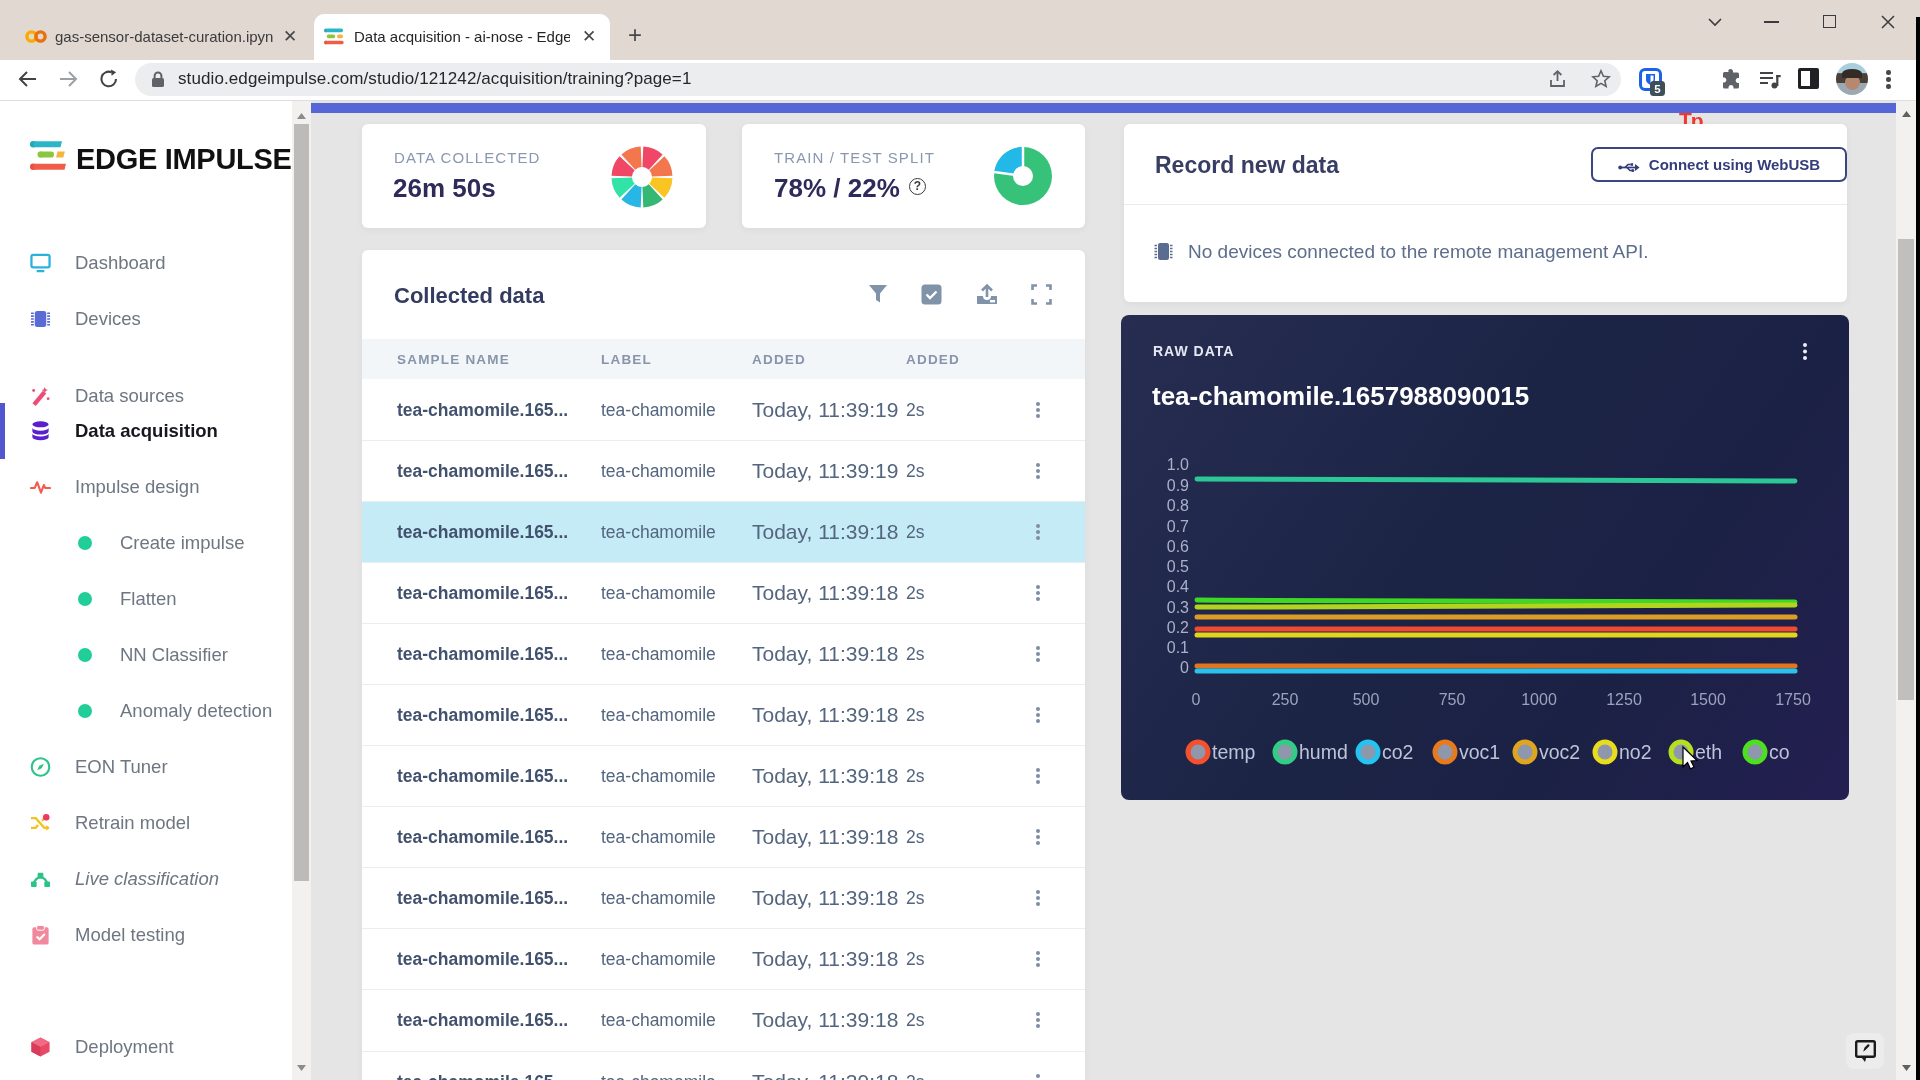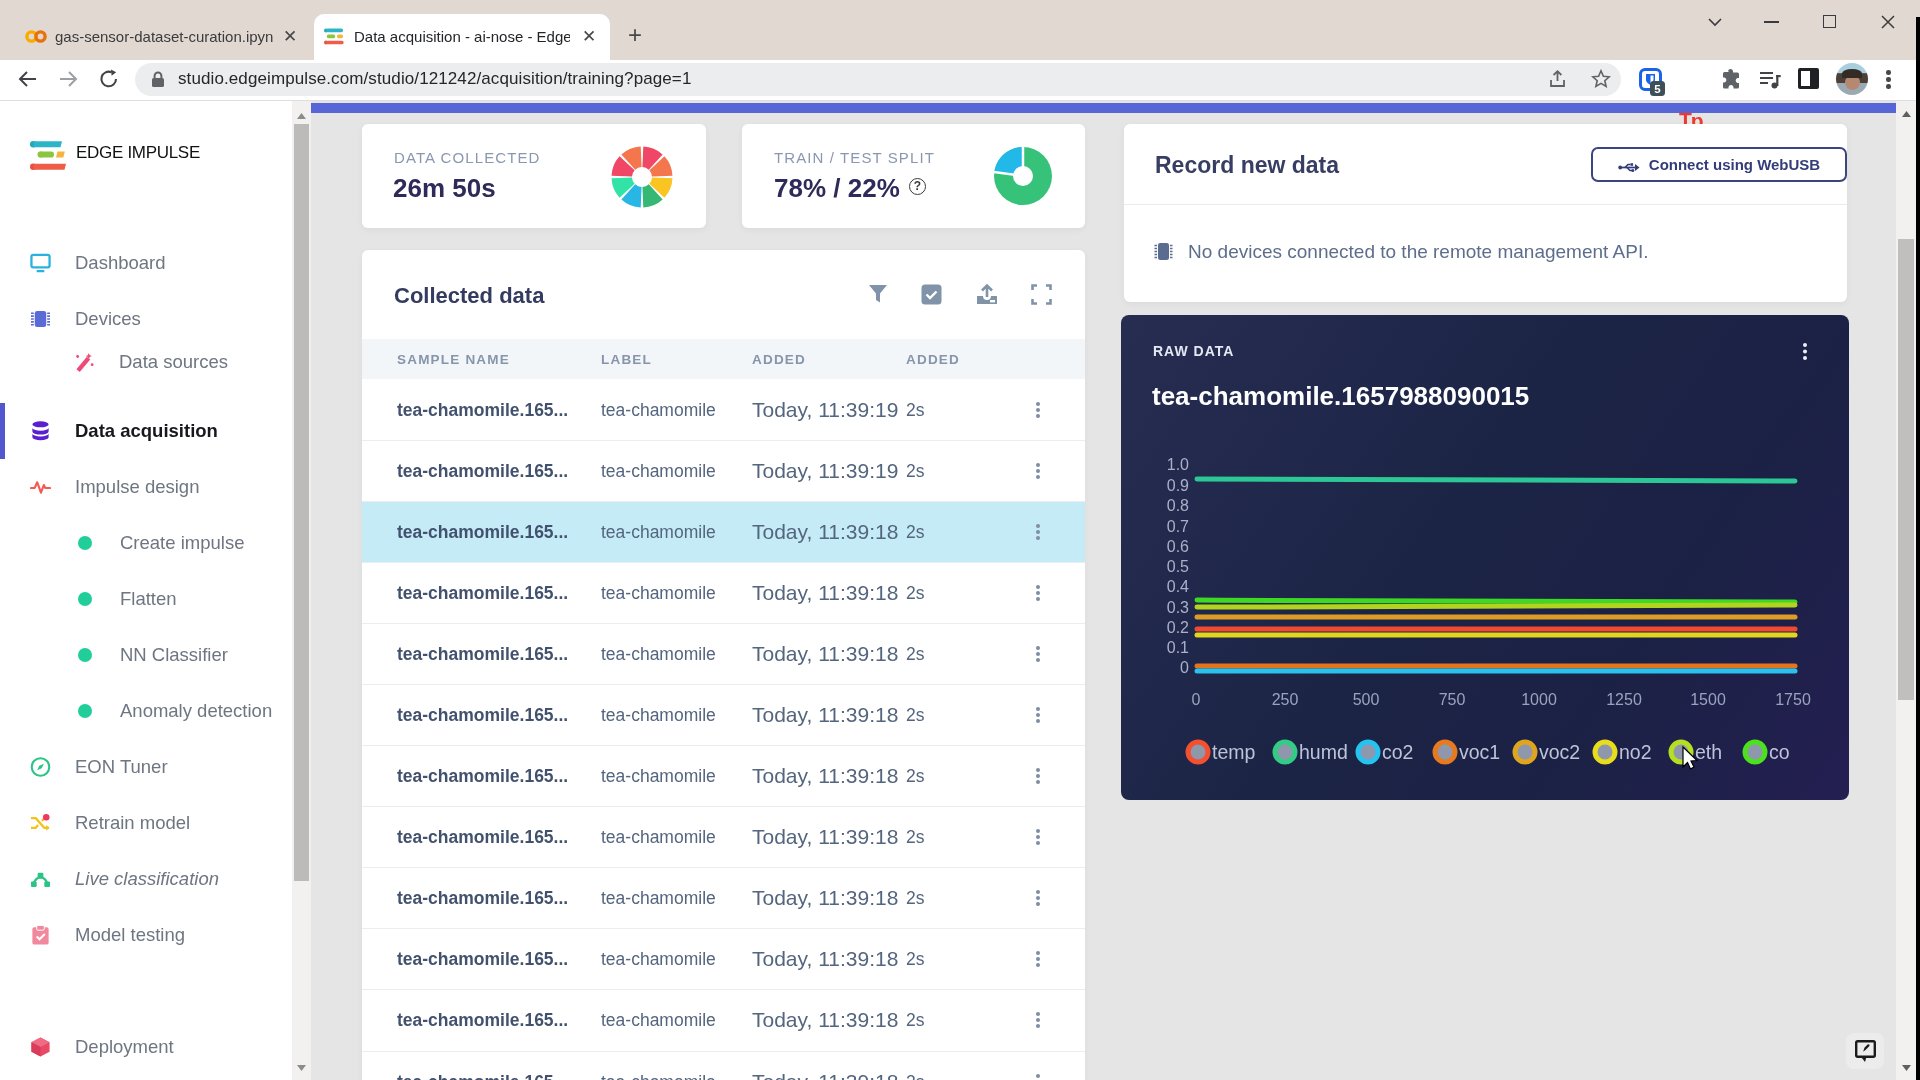--- a/index.html
+++ b/index.html
@@ -156,40 +156,40 @@
 
   <svg class="abs" style="left:30px;top:140px;" width="38" height="31" viewBox="0 0 38 31">
     <circle cx="3.2" cy="4.2" r="3.2" fill="#1fa7bc"></circle>
         <path d="M3.5 1.2 L32 1.2 L30.5 7.2 L3.5 7.2 Z" fill="#2cb4c7"></path>
     <rect x="8" y="11.6" width="16" height="6" rx="2.8" fill="#8cc63f"></rect>
         <circle cx="10.5" cy="14.6" r="3" fill="#8cc63f"></circle>
     <path d="M27.5 11.6 h7.3 l-1.5 6 h-7.3 Z" fill="#f5b43e"></path>
     <circle cx="3.2" cy="26.8" r="3.2" fill="#e8503f"></circle>
         <path d="M3.5 23.8 L36 23.8 L34.5 29.8 L3.5 29.8 Z" fill="#ef5c47"></path>
   </svg>
-  <div class="abs" style="left:76px;top:143px;font-size:17px;font-weight:normal;color:#111111;letter-spacing:-0.3px;">EDGE IMPULSE</div>
+  <div class="abs" style="left:76px;top:143px;font-size:29px;font-weight:bold;color:#111111;letter-spacing:-0.3px;">EDGE IMPULSE</div>
 
   <div class="navitem" style="top:235px;">
     <svg class="navicon" viewBox="0 0 22 20">
           <rect x="1.5" y="1.5" width="19" height="13" rx="1.8" fill="none" stroke="#29b2dd" stroke-width="2.4"></rect>
           <path d="M7 18.6 h8" stroke="#29b2dd" stroke-width="2.4"></path>
         </svg>
     <div class="navlabel">Dashboard</div>
   </div>
   <div class="navitem" style="top:291px;">
     <svg class="navicon" viewBox="0 0 22 22">
           <rect x="5" y="2.5" width="12" height="17" rx="2.5" fill="#5b6bd5"></rect>
           <g stroke="#5b6bd5" stroke-width="1.7">
             <path d="M1 5 h3 M1 8 h3 M1 11 h3 M1 14 h3 M1 17 h3"></path>
             <path d="M18 5 h3 M18 8 h3 M18 11 h3 M18 14 h3 M18 17 h3"></path>
           </g>
         </svg>
     <div class="navlabel">Devices</div>
   </div>
-  <div class="navitem" style="top:334px;margin-left:44px;">
+  <div class="navitem" style="top:368px;">
     <svg class="navicon" viewBox="0 0 22 22">
           <path d="M2.5 18.5 L13.5 5.5 L17 8.5 L6 21.5 Z" fill="#ed4c78"></path>
           <path d="M15.5 1.5 l1 2.3 l2.3 1 l-2.3 1 l-1 2.3 l-1 -2.3 l-2.3 -1 l2.3 -1 Z" fill="#ed4c78"></path>
           <circle cx="3.8" cy="5.2" r="1.5" fill="#ed4c78"></circle>
           <circle cx="19" cy="13.8" r="1.5" fill="#ed4c78"></circle>
         </svg>
     <div class="navlabel">Data sources</div>
   </div>
   <div class="navitem" style="top:403px;">
     <svg class="navicon" viewBox="0 0 22 22">

